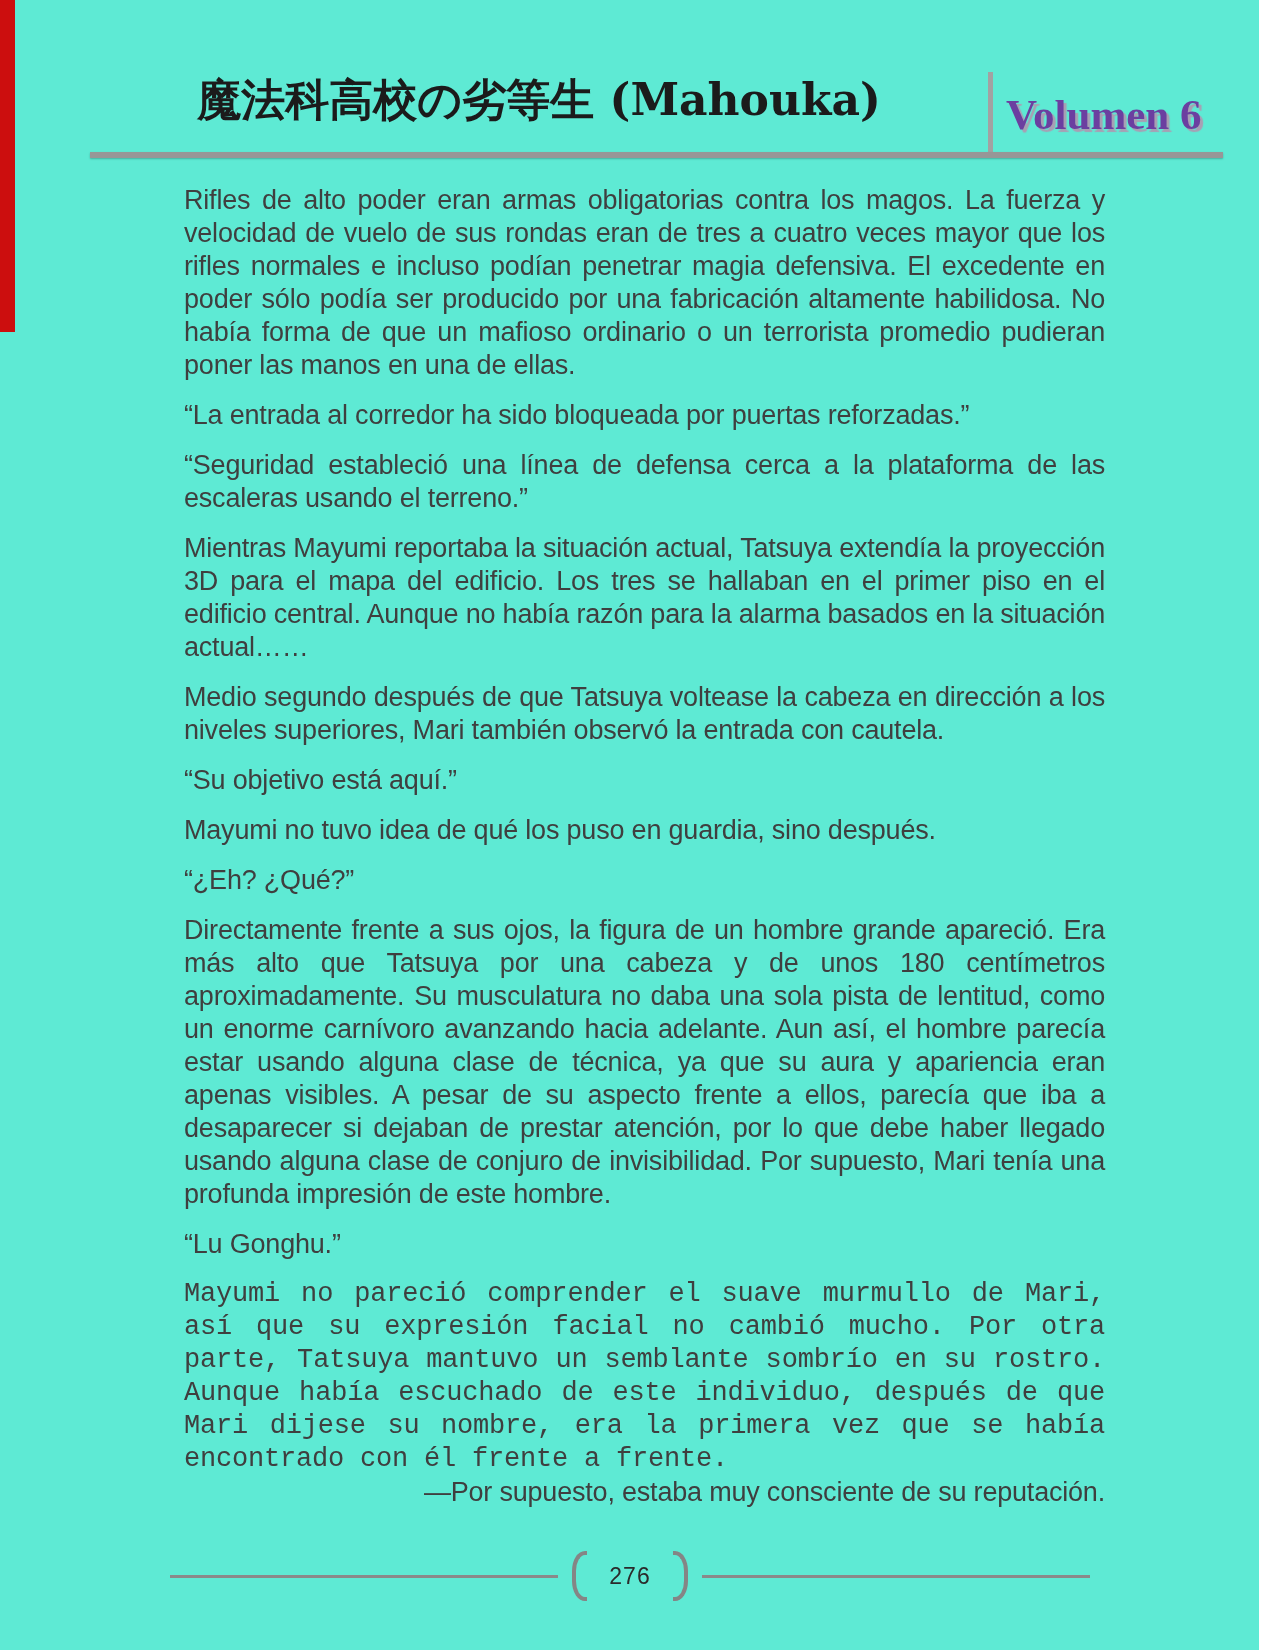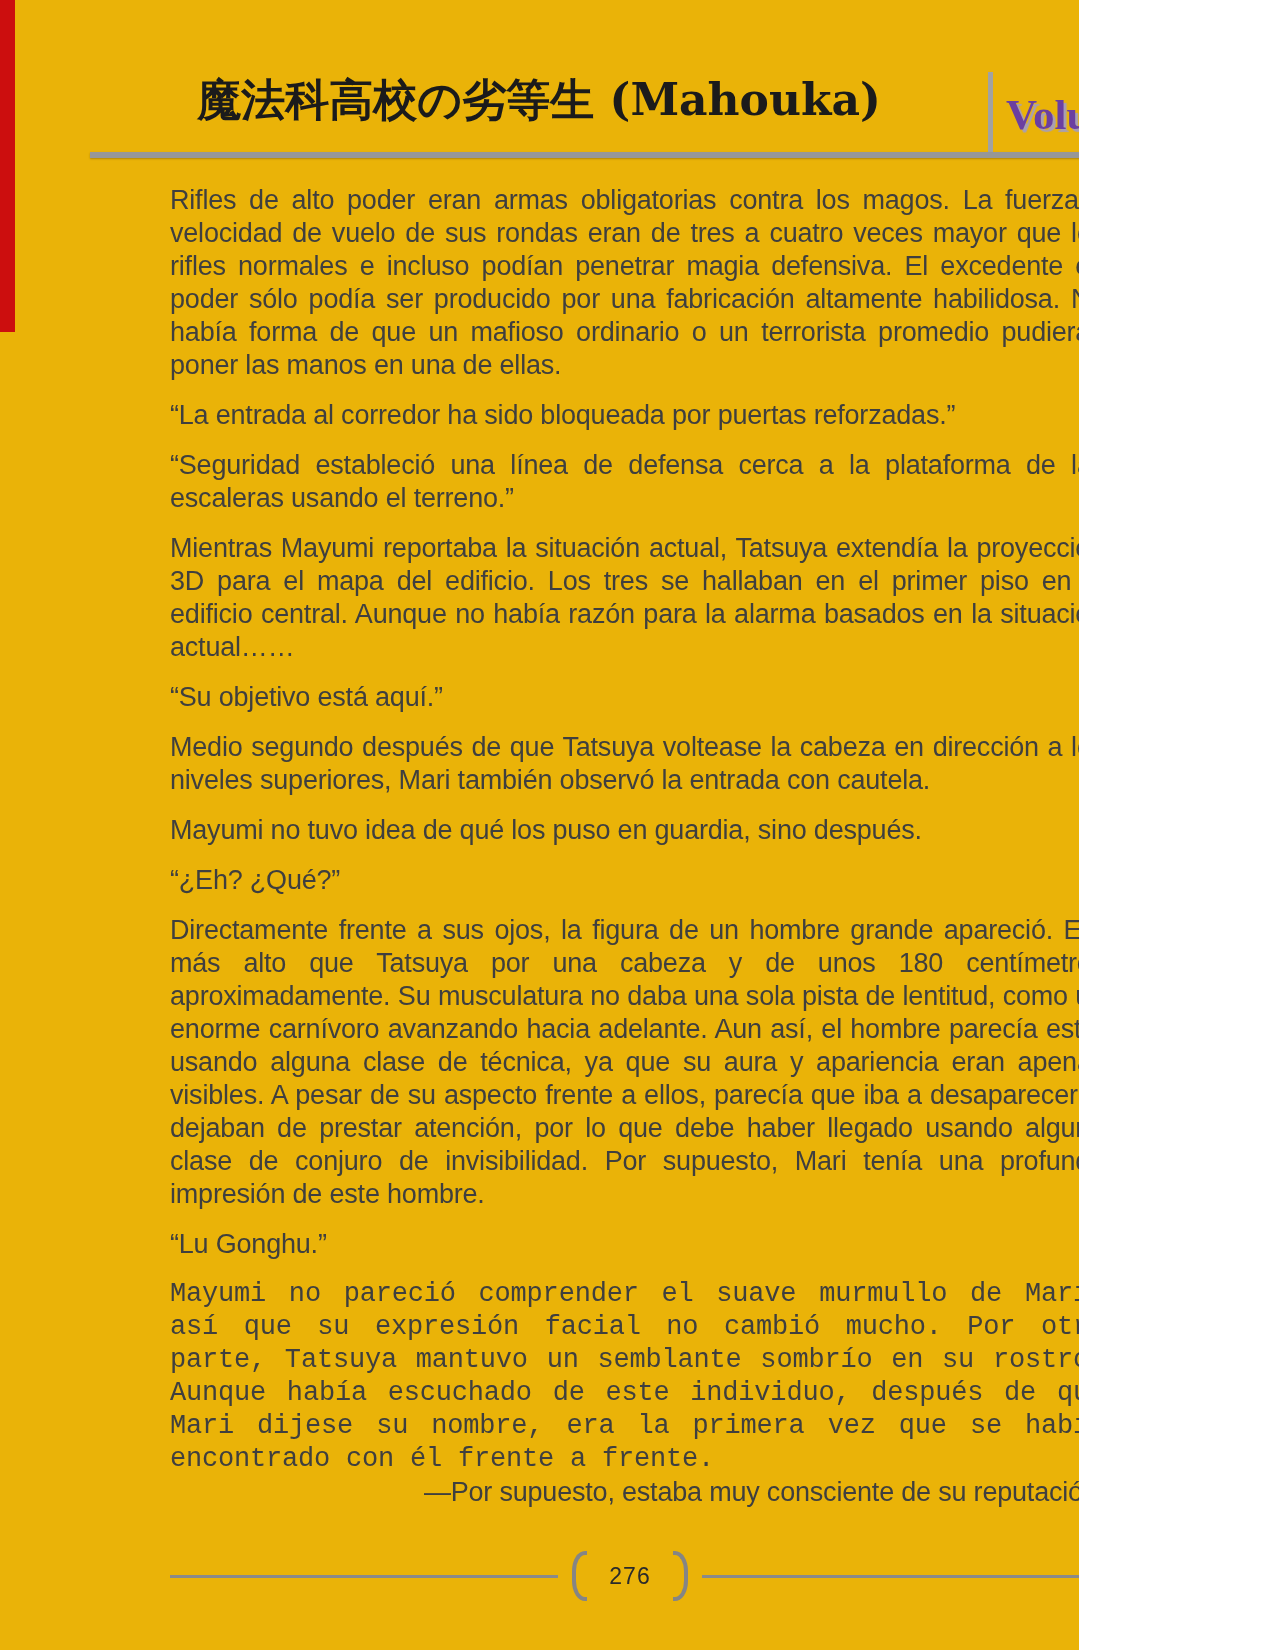--- a/index.html
+++ b/index.html
@@ -1,30 +1,30 @@
 <!DOCTYPE html>
 <html><head>
 <meta charset="utf-8">
 <style>
   html,body{margin:0;padding:0;background:#ffffff;}
-  .page{position:relative;width:1079px;height:1650px;background:#eab308;overflow:hidden;
+  .page{position:relative;width:1259px;height:1650px;background:#5eead4;overflow:hidden;
         font-family:"Liberation Sans",sans-serif;}
   .red-strip{position:absolute;left:0;top:0;width:15px;height:332px;background:#cc0e0e;}
   .page-title{position:absolute;left:90px;top:70px;width:898px;height:64px;
         text-align:center;color:#1b1b1b;font-family:"DejaVu Serif","Liberation Serif",serif;
         font-weight:bold;font-size:44px;line-height:60px;white-space:nowrap;}
   .header-sep{position:absolute;left:988px;top:72px;width:5px;height:81px;background:#a2a2a2;}
   .volume{position:absolute;left:1006px;top:78px;font-family:"Liberation Serif",serif;
         font-weight:bold;font-size:43px;line-height:46px;color:#6b3fa0;
         text-shadow:3px 3px 1px #a89fb3;white-space:nowrap;margin-top:14px;}
   .header-rule{position:absolute;left:90px;top:152px;width:1133px;height:6px;background:#979797;
         box-shadow:0 1px 2px rgba(0,0,0,0.25);}
   .content{position:absolute;left:170px;top:184px;width:935px;color:#3f3f3f;
         font-size:27px;line-height:33px;text-align:justify;letter-spacing:-0.2px;}
-  .content p{margin:0 0 17px 0;}
+  .content p{margin:0 0 17px 14px;}
   .content p.no-gap{margin-bottom:0;font-family:Liberation Mono, monospace;}
   .content p.dash-line{margin-top:0;text-align:right;}
   .footer{position:absolute;left:170px;top:1546px;width:920px;height:60px;
         display:flex;align-items:center;}
   .footer .line{flex:1;height:3px;background:#8a8a8a;}
   .brk{width:15px;height:50px;box-sizing:border-box;}
   .brk-left{margin-left:14px;border-left:4px solid #858585;border-top:4px solid #858585;
         border-bottom:4px solid #858585;border-radius:13px 0 0 13px / 20px 0 0 20px;}
   .brk-right{margin-right:14px;border-right:4px solid #858585;border-top:4px solid #858585;
         border-bottom:4px solid #858585;border-radius:0 13px 13px 0 / 0 20px 20px 0;}
@@ -41,22 +41,22 @@
   <div class="page-title">魔法科高校の劣等生 (Mahouka)</div>
   <div class="header-sep"></div>
   <div class="volume" style="color: rgb(107, 63, 160);">Volumen 6</div>
   <div class="header-rule" style="background: rgb(151, 151, 151);"></div>
 
   <div class="content">
     <p>Rifles de alto poder eran armas obligatorias contra los magos. La fuerza y velocidad de vuelo de sus rondas eran de tres a cuatro veces mayor que los rifles normales e incluso podían penetrar magia defensiva. El excedente en poder sólo podía ser producido por una fabricación altamente habilidosa. No había forma de que un mafioso ordinario o un terrorista promedio pudieran poner las manos en una de ellas.</p>
     <p>“La entrada al corredor ha sido bloqueada por puertas reforzadas.”</p>
     <p>“Seguridad estableció una línea de defensa cerca a la plataforma de las escaleras usando el terreno.”</p>
     <p>Mientras Mayumi reportaba la situación actual, Tatsuya extendía la proyección 3D para el mapa del edificio. Los tres se hallaban en el primer piso en el edificio central. Aunque no había razón para la alarma basados en la situación actual……</p>
+    <p>Medio segundo después de que Tatsuya voltease la cabeza en dirección a los niveles superiores, Mari también observó la entrada con cautela.</p>
     <p>“Su objetivo está aquí.”</p>
-    <p>Medio segundo después de que Tatsuya voltease la cabeza en dirección a los niveles superiores, Mari también observó la entrada con cautela.</p>
     <p>Mayumi no tuvo idea de qué los puso en guardia, sino después.</p>
     <p>“¿Eh? ¿Qué?”</p>
     <p>Directamente frente a sus ojos, la figura de un hombre grande apareció. Era más alto que Tatsuya por una cabeza y de unos 180 centímetros aproximadamente. Su musculatura no daba una sola pista de lentitud, como un enorme carnívoro avanzando hacia adelante. Aun así, el hombre parecía estar usando alguna clase de técnica, ya que su aura y apariencia eran apenas visibles. A pesar de su aspecto frente a ellos, parecía que iba a desaparecer si dejaban de prestar atención, por lo que debe haber llegado usando alguna clase de conjuro de invisibilidad. Por supuesto, Mari tenía una profunda impresión de este hombre.</p>
     <p>“Lu Gonghu.”</p>
     <p class="no-gap">Mayumi no pareció comprender el suave murmullo de Mari, así que su expresión facial no cambió mucho. Por otra parte, Tatsuya mantuvo un semblante sombrío en su rostro. Aunque había escuchado de este individuo, después de que Mari dijese su nombre, era la primera vez que se había encontrado con él frente a frente.</p>
     <p class="dash-line">—Por supuesto, estaba muy consciente de su reputación.</p>
   </div>
 
   <div class="footer">
     <div class="line"></div>

